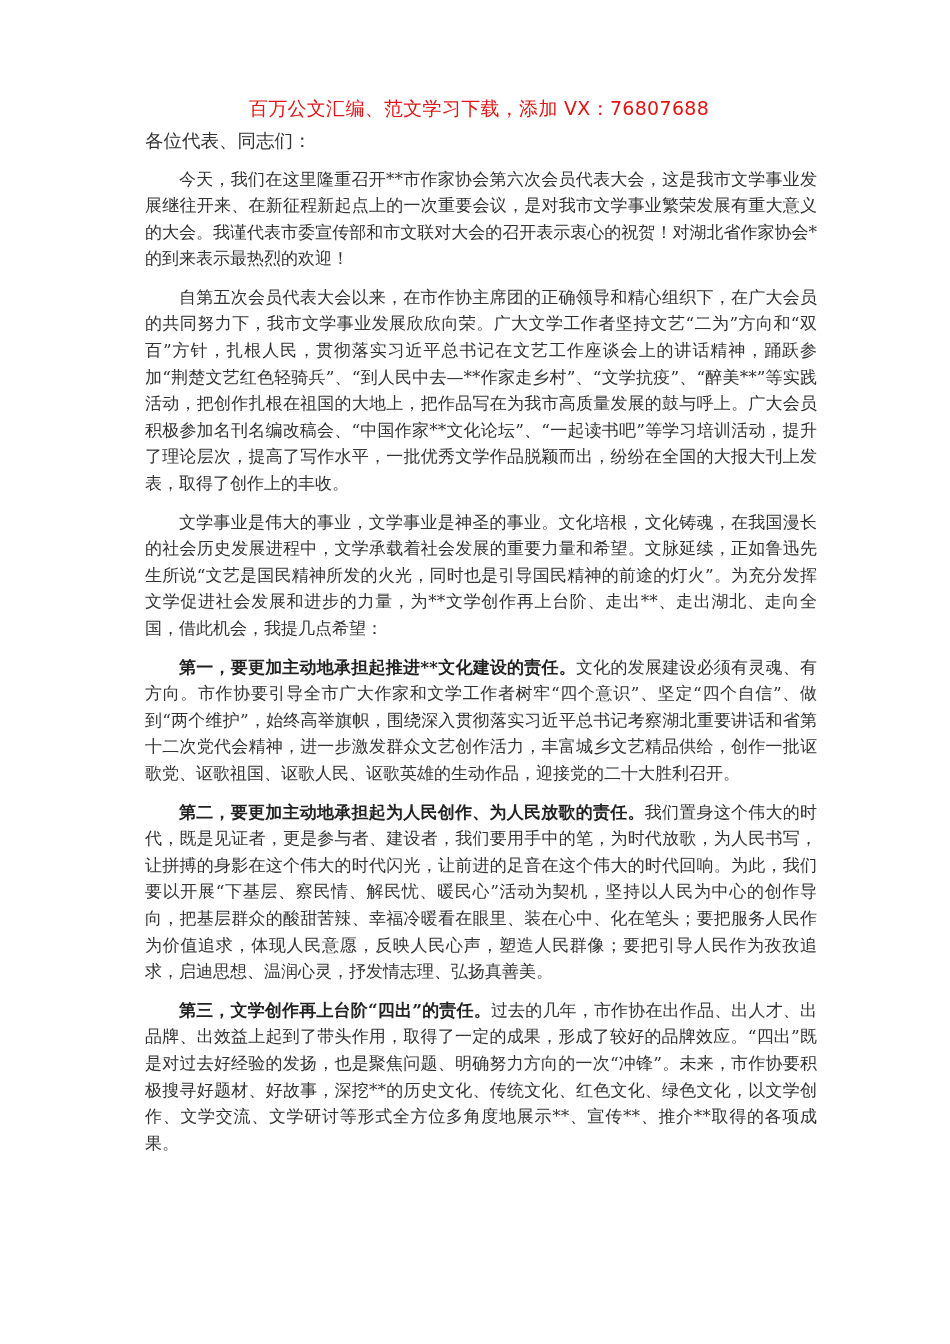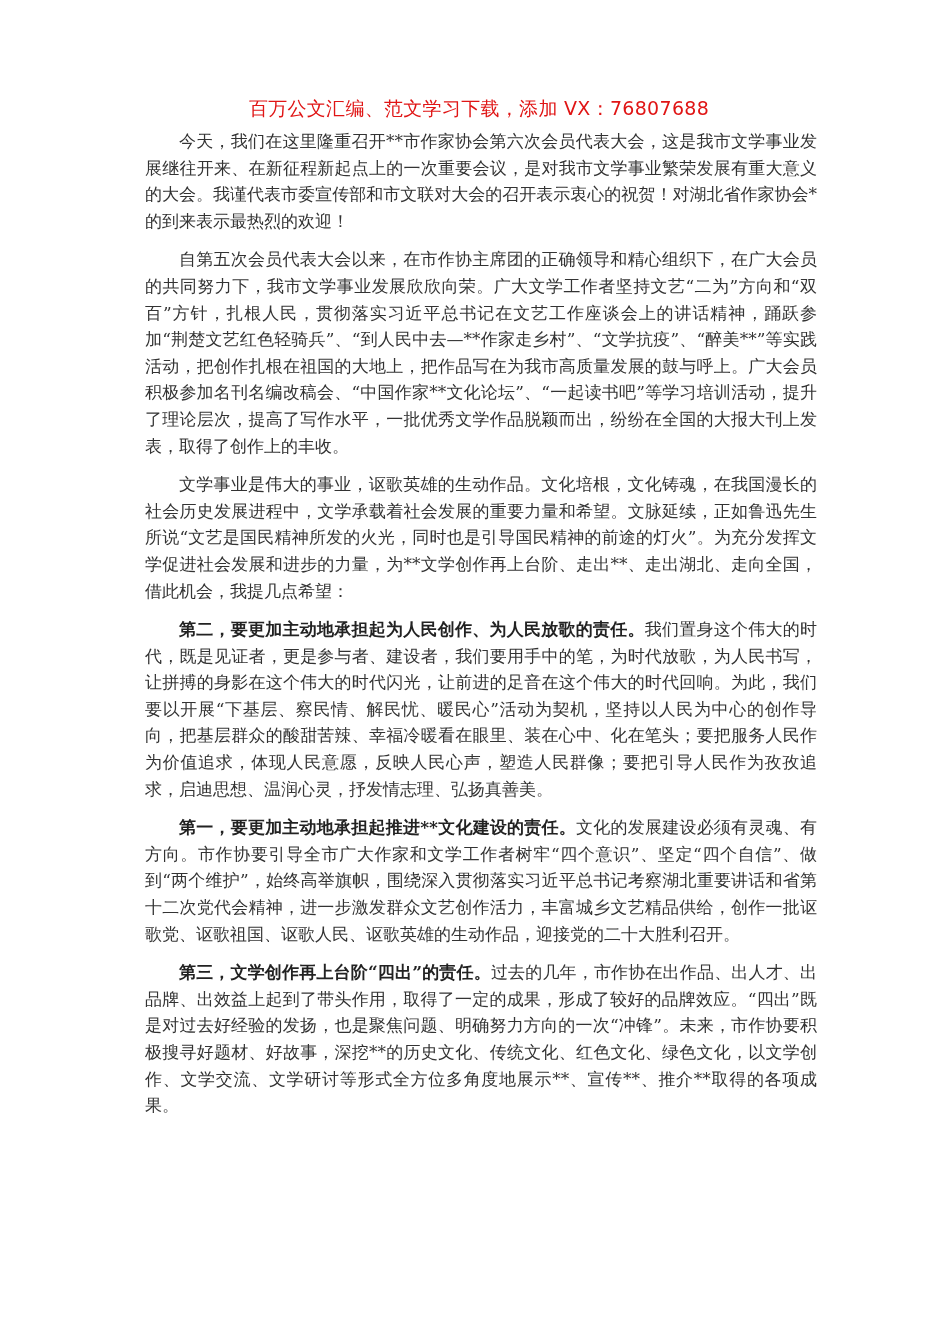--- a/index.html
+++ b/index.html
@@ -13,37 +13,38 @@
   .para { font-size: 17px; line-height: 26.6px; margin: 0 0 12px 0; text-indent: 2em;
           text-align: justify; text-justify: inter-character; }
   .para b { font-weight: bold; color: #222222; }
 </style>
 </head>
 <body>
 
 <div class="banner">百万公文汇编、范文学习下载，添加 VX：76807688</div>
 
 <div class="doc">
+  <p class="salutation">各位代表、同志们：</p>
 
   <p class="para">
     <span>今天，我们在这里隆重召开**市作家协会第六次会员代表大会，这是我市文学事业发展继往开来、在新征程新起点上的一次重要会议，是对我市文学事业繁荣发展有重大意义的大会。我谨代表市委宣传部和市文联对大会的召开表示衷心的祝贺！对湖北省作家协会*的到来表示最热烈的欢迎！</span>
   </p>
 
   <p class="para">
     <span>自第五次会员代表大会以来，在市作协主席团的正确领导和精心组织下，在广大会员的共同努力下，我市文学事业发展欣欣向荣。广大文学工作者坚持文艺“二为”方向和“双百”方针，扎根人民，贯彻落实习近平总书记在文艺工作座谈会上的讲话精神，踊跃参加“荆楚文艺红色轻骑兵”、“到人民中去—**作家走乡村”、“文学抗疫”、“醉美**”等实践活动，把创作扎根在祖国的大地上，把作品写在为我市高质量发展的鼓与呼上。广大会员积极参加名刊名编改稿会、“中国作家**文化论坛”、“一起读书吧”等学习培训活动，提升了理论层次，提高了写作水平，一批优秀文学作品脱颖而出，纷纷在全国的大报大刊上发表，取得了创作上的丰收。</span>
   </p>
 
   <p class="para">
-    <span>文学事业是伟大的事业，讴歌英雄的生动作品。文化培根，文化铸魂，在我国漫长的社会历史发展进程中，文学承载着社会发展的重要力量和希望。文脉延续，正如鲁迅先生所说“文艺是国民精神所发的火光，同时也是引导国民精神的前途的灯火”。为充分发挥文学促进社会发展和进步的力量，为**文学创作再上台阶、走出**、走出湖北、走向全国，借此机会，我提几点希望：</span>
+    <span>文学事业是伟大的事业，文学事业是神圣的事业。文化培根，文化铸魂，在我国漫长的社会历史发展进程中，文学承载着社会发展的重要力量和希望。文脉延续，正如鲁迅先生所说“文艺是国民精神所发的火光，同时也是引导国民精神的前途的灯火”。为充分发挥文学促进社会发展和进步的力量，为**文学创作再上台阶、走出**、走出湖北、走向全国，借此机会，我提几点希望：</span>
+  </p>
+
+  <p class="para">
+    <b>第一，要更加主动地承担起推进**文化建设的责任。</b><span>文化的发展建设必须有灵魂、有方向。市作协要引导全市广大作家和文学工作者树牢“四个意识”、坚定“四个自信”、做到“两个维护”，始终高举旗帜，围绕深入贯彻落实习近平总书记考察湖北重要讲话和省第十二次党代会精神，进一步激发群众文艺创作活力，丰富城乡文艺精品供给，创作一批讴歌党、讴歌祖国、讴歌人民、讴歌英雄的生动作品，迎接党的二十大胜利召开。</span>
   </p>
 
   <p class="para">
     <b>第二，要更加主动地承担起为人民创作、为人民放歌的责任。</b><span>我们置身这个伟大的时代，既是见证者，更是参与者、建设者，我们要用手中的笔，为时代放歌，为人民书写，让拼搏的身影在这个伟大的时代闪光，让前进的足音在这个伟大的时代回响。为此，我们要以开展“下基层、察民情、解民忧、暖民心”活动为契机，坚持以人民为中心的创作导向，把基层群众的酸甜苦辣、幸福冷暖看在眼里、装在心中、化在笔头；要把服务人民作为价值追求，体现人民意愿，反映人民心声，塑造人民群像；要把引导人民作为孜孜追求，启迪思想、温润心灵，抒发情志理、弘扬真善美。</span>
-  </p>
-
-  <p class="para">
-    <b>第一，要更加主动地承担起推进**文化建设的责任。</b><span>文化的发展建设必须有灵魂、有方向。市作协要引导全市广大作家和文学工作者树牢“四个意识”、坚定“四个自信”、做到“两个维护”，始终高举旗帜，围绕深入贯彻落实习近平总书记考察湖北重要讲话和省第十二次党代会精神，进一步激发群众文艺创作活力，丰富城乡文艺精品供给，创作一批讴歌党、讴歌祖国、讴歌人民、讴歌英雄的生动作品，迎接党的二十大胜利召开。</span>
   </p>
 
   <p class="para">
     <b>第三，文学创作再上台阶“四出”的责任。</b><span>过去的几年，市作协在出作品、出人才、出品牌、出效益上起到了带头作用，取得了一定的成果，形成了较好的品牌效应。“四出”既是对过去好经验的发扬，也是聚焦问题、明确努力方向的一次“冲锋”。未来，市作协要积极搜寻好题材、好故事，深挖**的历史文化、传统文化、红色文化、绿色文化，以文学创作、文学交流、文学研讨等形式全方位多角度地展示**、宣传**、推介**取得的各项成果。</span>
   </p>
 </div>
 
 </body></html>

